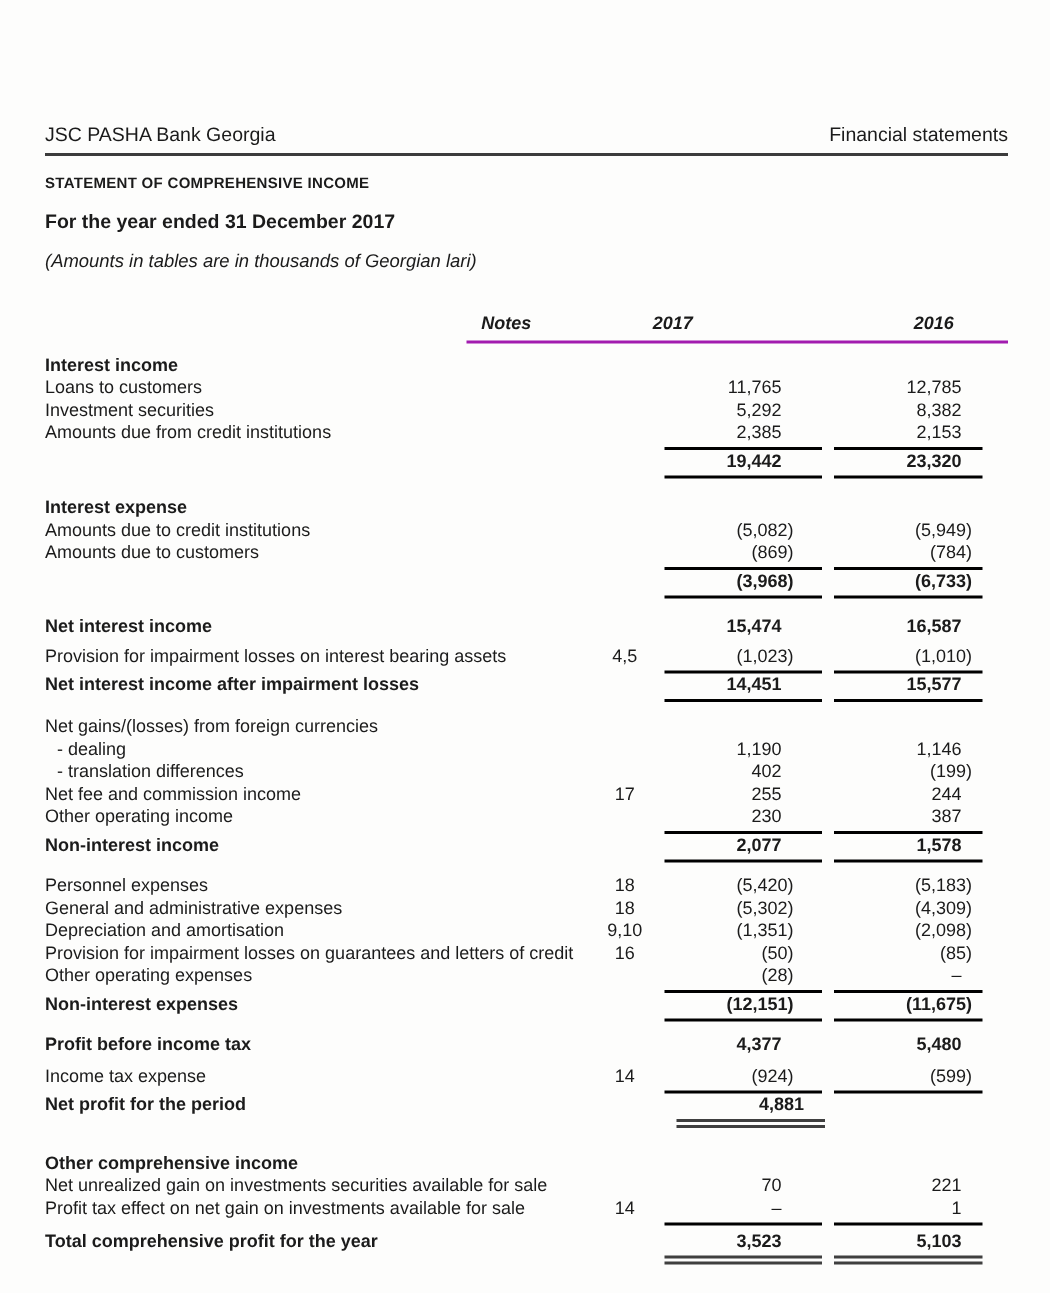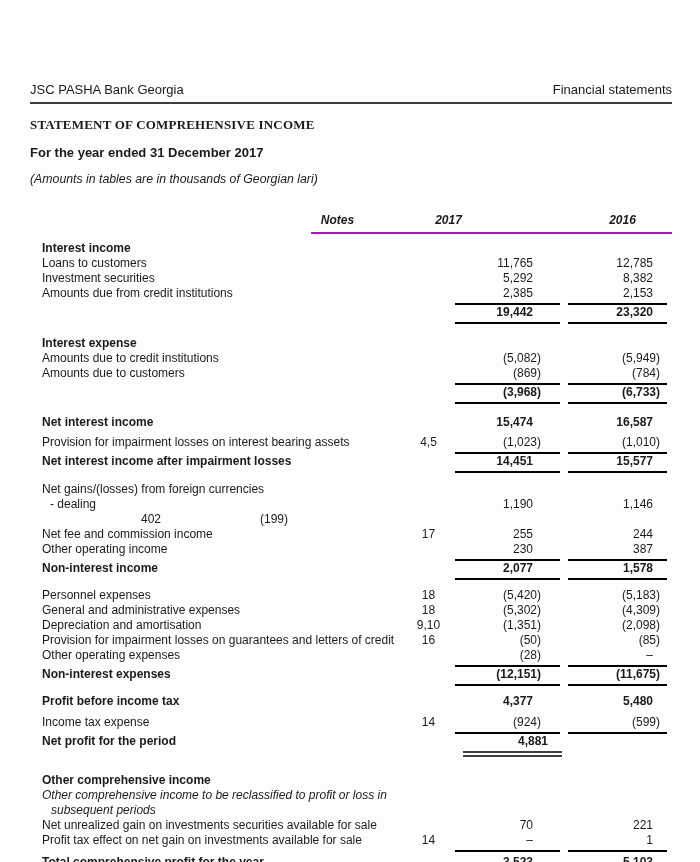--- a/index.html
+++ b/index.html
@@ -22,25 +22,24 @@
     display: flex;
     justify-content: space-between;
     align-items: baseline;
     font-size: 13px;
     padding-bottom: 5px;
     border-bottom: 2px solid #3c3c3c;
     margin-top: 38px;
   }
 
   .doc-title {
-    font-size: 13px;
+    font-size: 10px;
     font-weight: 700;
     letter-spacing: 0.2px;
     margin: 13px 0 0 0;
-    font-family: Liberation Serif, serif;
   }
   .doc-subtitle {
     font-size: 13px;
     font-weight: 700;
     margin: 12px 0 0 0;
   }
   .units-note {
     font-size: 12.3px;
     font-style: italic;
     margin: 12px 0 0 0;
@@ -59,21 +58,20 @@
     display: flex;
     border-bottom: 2px solid #a21caf;
     padding-bottom: 4px;
     gap: 32px;
   }
 
   .c-label {
     width: 360px;
     padding-left: 9px;
     text-indent: -9px; 
-    margin-left: 12px;
   }
   .c-notes { width: 53px; text-align: center; }
   .c-gap   { width: 8px; }
   .c-val   { text-align: right; }
   .v17 { width: 105px; padding-right: 27px; }
   .v16 { width: 99px;  padding-right: 14px; }
   .v17.paren { padding-right: 19px; }
   .v16.paren { padding-right: 7px; }
   .th { padding-right: 0 !important; text-align: center; }
 
@@ -214,20 +212,21 @@
           <div class="c-val v16"></div>
         </div>
         <div class="row indent">
           <div class="c-label">- dealing</div>
           <div class="c-notes"></div>
           <div class="c-val v17">1,190</div>
           <div class="c-gap"></div>
           <div class="c-val v16">1,146</div>
         </div>
         <div class="row indent">
+          <div class="c-label">- translation differences</div>
           <div class="c-notes"></div>
           <div class="c-val v17">402</div>
           <div class="c-gap"></div>
           <div class="c-val v16 paren">(199)</div>
         </div>
         <div class="row">
           <div class="c-label">Net fee and commission income</div>
           <div class="c-notes">17</div>
           <div class="c-val v17">255</div>
           <div class="c-gap"></div>
@@ -313,27 +312,20 @@
           <div class="c-val v16 rule-double">4,881</div>
         </div>
         <div class="spacer" style="height: 16px;"></div>
         <div class="row bold">
           <div class="c-label">Other comprehensive income</div>
           <div class="c-notes"></div>
           <div class="c-val v17"></div>
           <div class="c-gap"></div>
           <div class="c-val v16"></div>
         </div>
-        <div class="row italic">
-          <div class="c-label">Other comprehensive income to be reclassified to profit or loss in subsequent periods</div>
-          <div class="c-notes"></div>
-          <div class="c-val v17"></div>
-          <div class="c-gap"></div>
-          <div class="c-val v16"></div>
-        </div>
         <div class="row">
           <div class="c-label">Net unrealized gain on investments securities available for sale</div>
           <div class="c-notes"></div>
           <div class="c-val v17">70</div>
           <div class="c-gap"></div>
           <div class="c-val v16">221</div>
         </div>
         <div class="row r-single">
           <div class="c-label">Profit tax effect on net gain on investments available for sale</div>
           <div class="c-notes">14</div>

